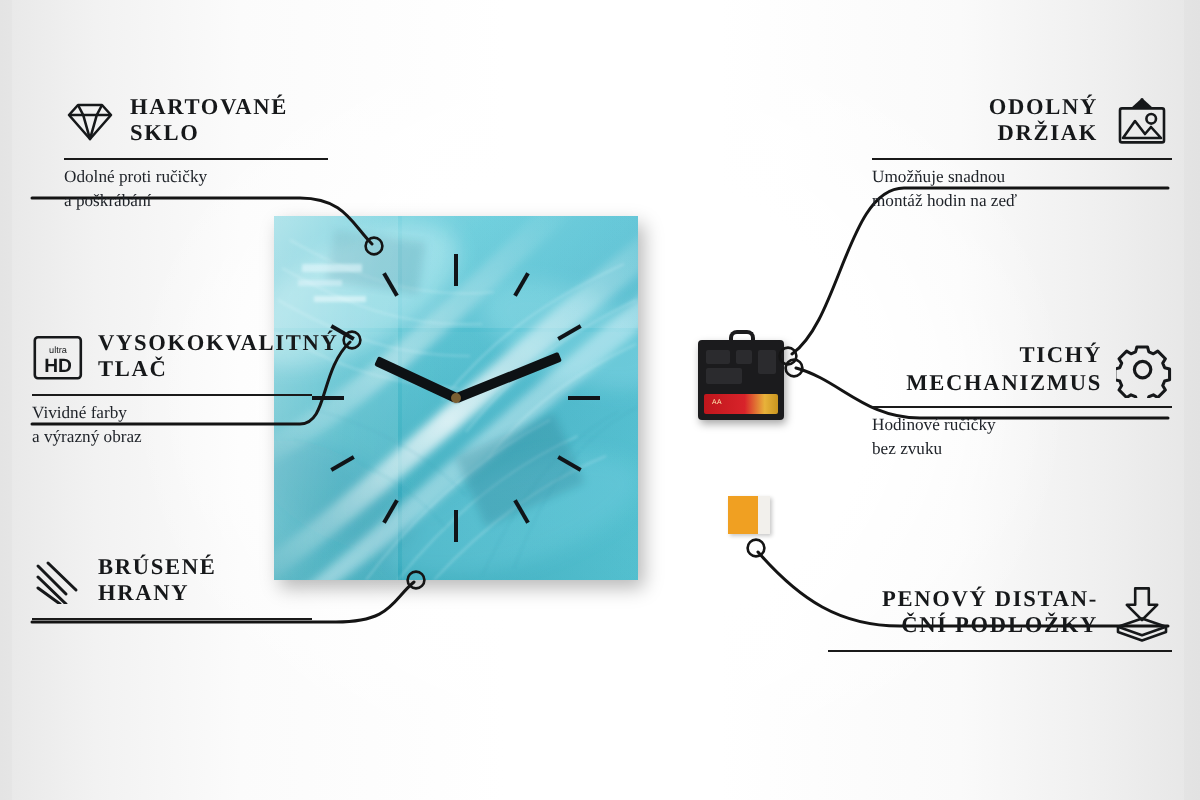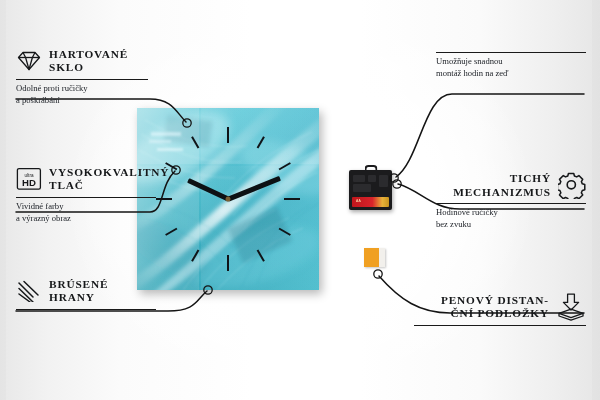--- a/index.html
+++ b/index.html
@@ -239,21 +239,21 @@
     <g class="dot">
       <circle cx="187" cy="123" r="4.2"></circle>
       <circle cx="176" cy="170" r="4.2"></circle>
       <circle cx="208" cy="290" r="4.2"></circle>
       <circle cx="394" cy="178" r="4.2"></circle>
       <circle cx="397" cy="184" r="4.2"></circle>
       <circle cx="378" cy="274" r="4.2"></circle>
     </g>
   </svg>
 
-  <div class="feat left" style="left:16px; top:48px; width:145px;">
+  <div class="feat left" style="left:32px; top:48px; width:145px;">
     <div class="head">
       <svg class="ic" width="26" height="22" viewBox="0 0 26 22">
         <g fill="none" stroke="#16181a" stroke-width="1.3" stroke-linejoin="round">
           <path d="M2.5,7.5 L7,2.5 L19,2.5 L23.5,7.5 L13,19.5 Z"></path>
           <path d="M2.5,7.5 L23.5,7.5"></path>
           <path d="M7,2.5 L9.6,7.5 L13,19.5 L16.4,7.5 L19,2.5"></path>
         </g>
       </svg>
       <div class="titles">
         <span class="t">HARTOVANÉ</span>
@@ -294,20 +294,35 @@
       </svg>
       <div class="titles">
         <span class="t">BRÚSENÉ</span>
         <span class="t">HRANY</span>
       </div>
     </div>
     <div class="rule" style="width:140px;"></div>
   </div>
 
   <div class="feat right" style="right:14px; top:48px; width:150px;">
+    <div class="head">
+      <div class="titles">
+        <span class="t">ODOLNÝ</span>
+        <span class="t">DRŽIAK</span>
+      </div>
+      <svg class="ic" width="30" height="26" viewBox="0 0 30 26">
+        <g fill="none" stroke="#16181a" stroke-width="1.3" stroke-linejoin="round">
+          <path d="M15,1 L9.5,6 L20.5,6 Z" fill="#16181a" stroke="none"></path>
+          <path d="M15,1.2 L15,5"></path>
+          <rect x="4" y="6.2" width="22" height="17" rx="1"></rect>
+          <path d="M5.5,21 L11.5,12.5 L16.5,19 L19.5,15.5 L24.5,21 Z"></path>
+          <circle cx="19.6" cy="11.4" r="2.4"></circle>
+        </g>
+      </svg>
+    </div>
     <div class="rule" style="width:150px;"></div>
     <div class="desc">Umožňuje snadnou
 montáž hodin na zeď</div>
   </div>
 
   <div class="feat right" style="right:14px; top:172px; width:150px;">
     <div class="head">
       <div class="titles">
         <span class="t">TICHÝ</span>
         <span class="t">MECHANIZMUS</span>

